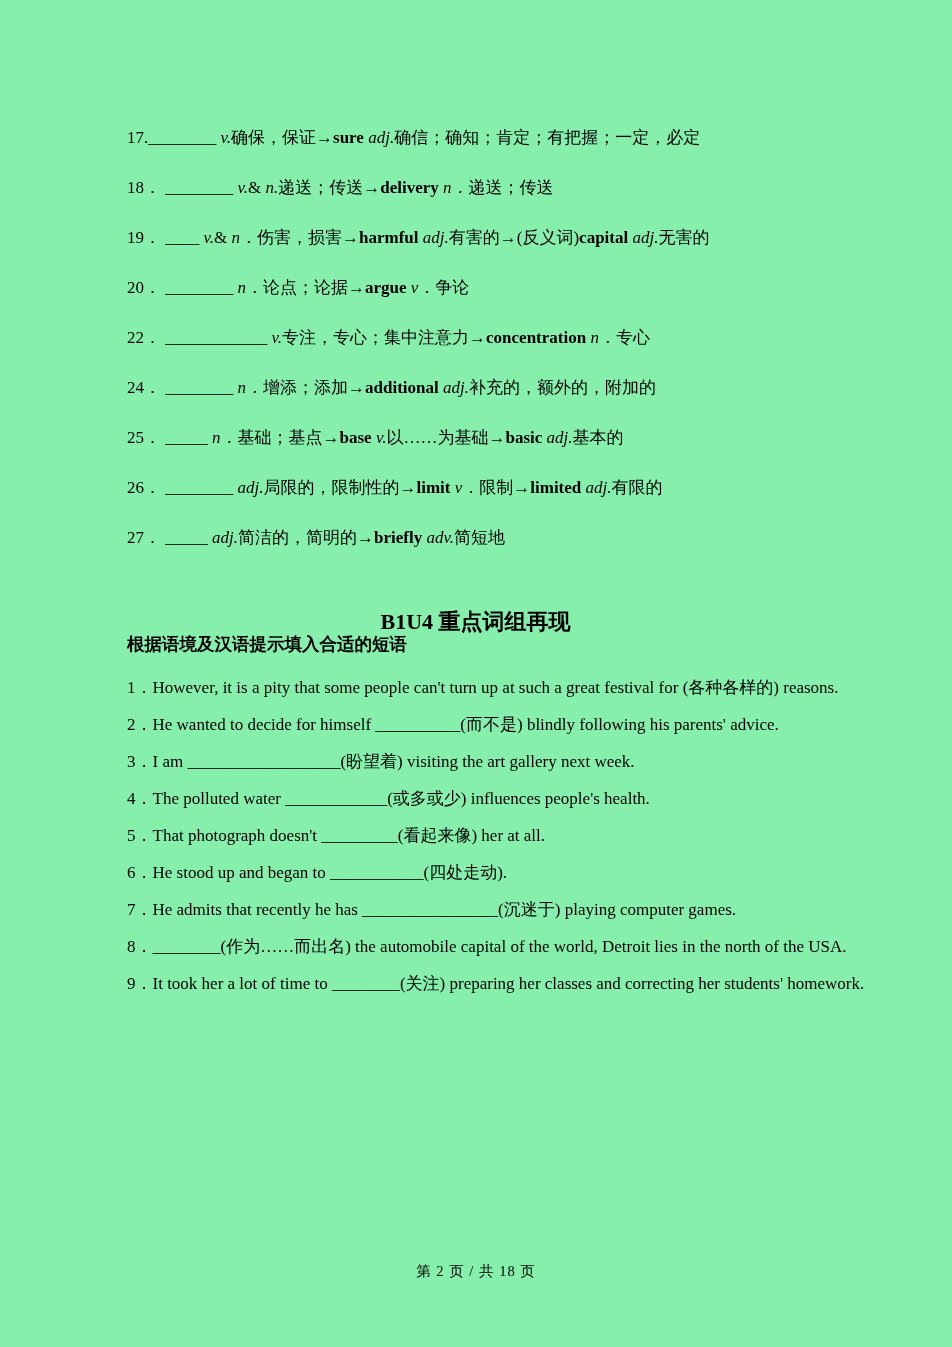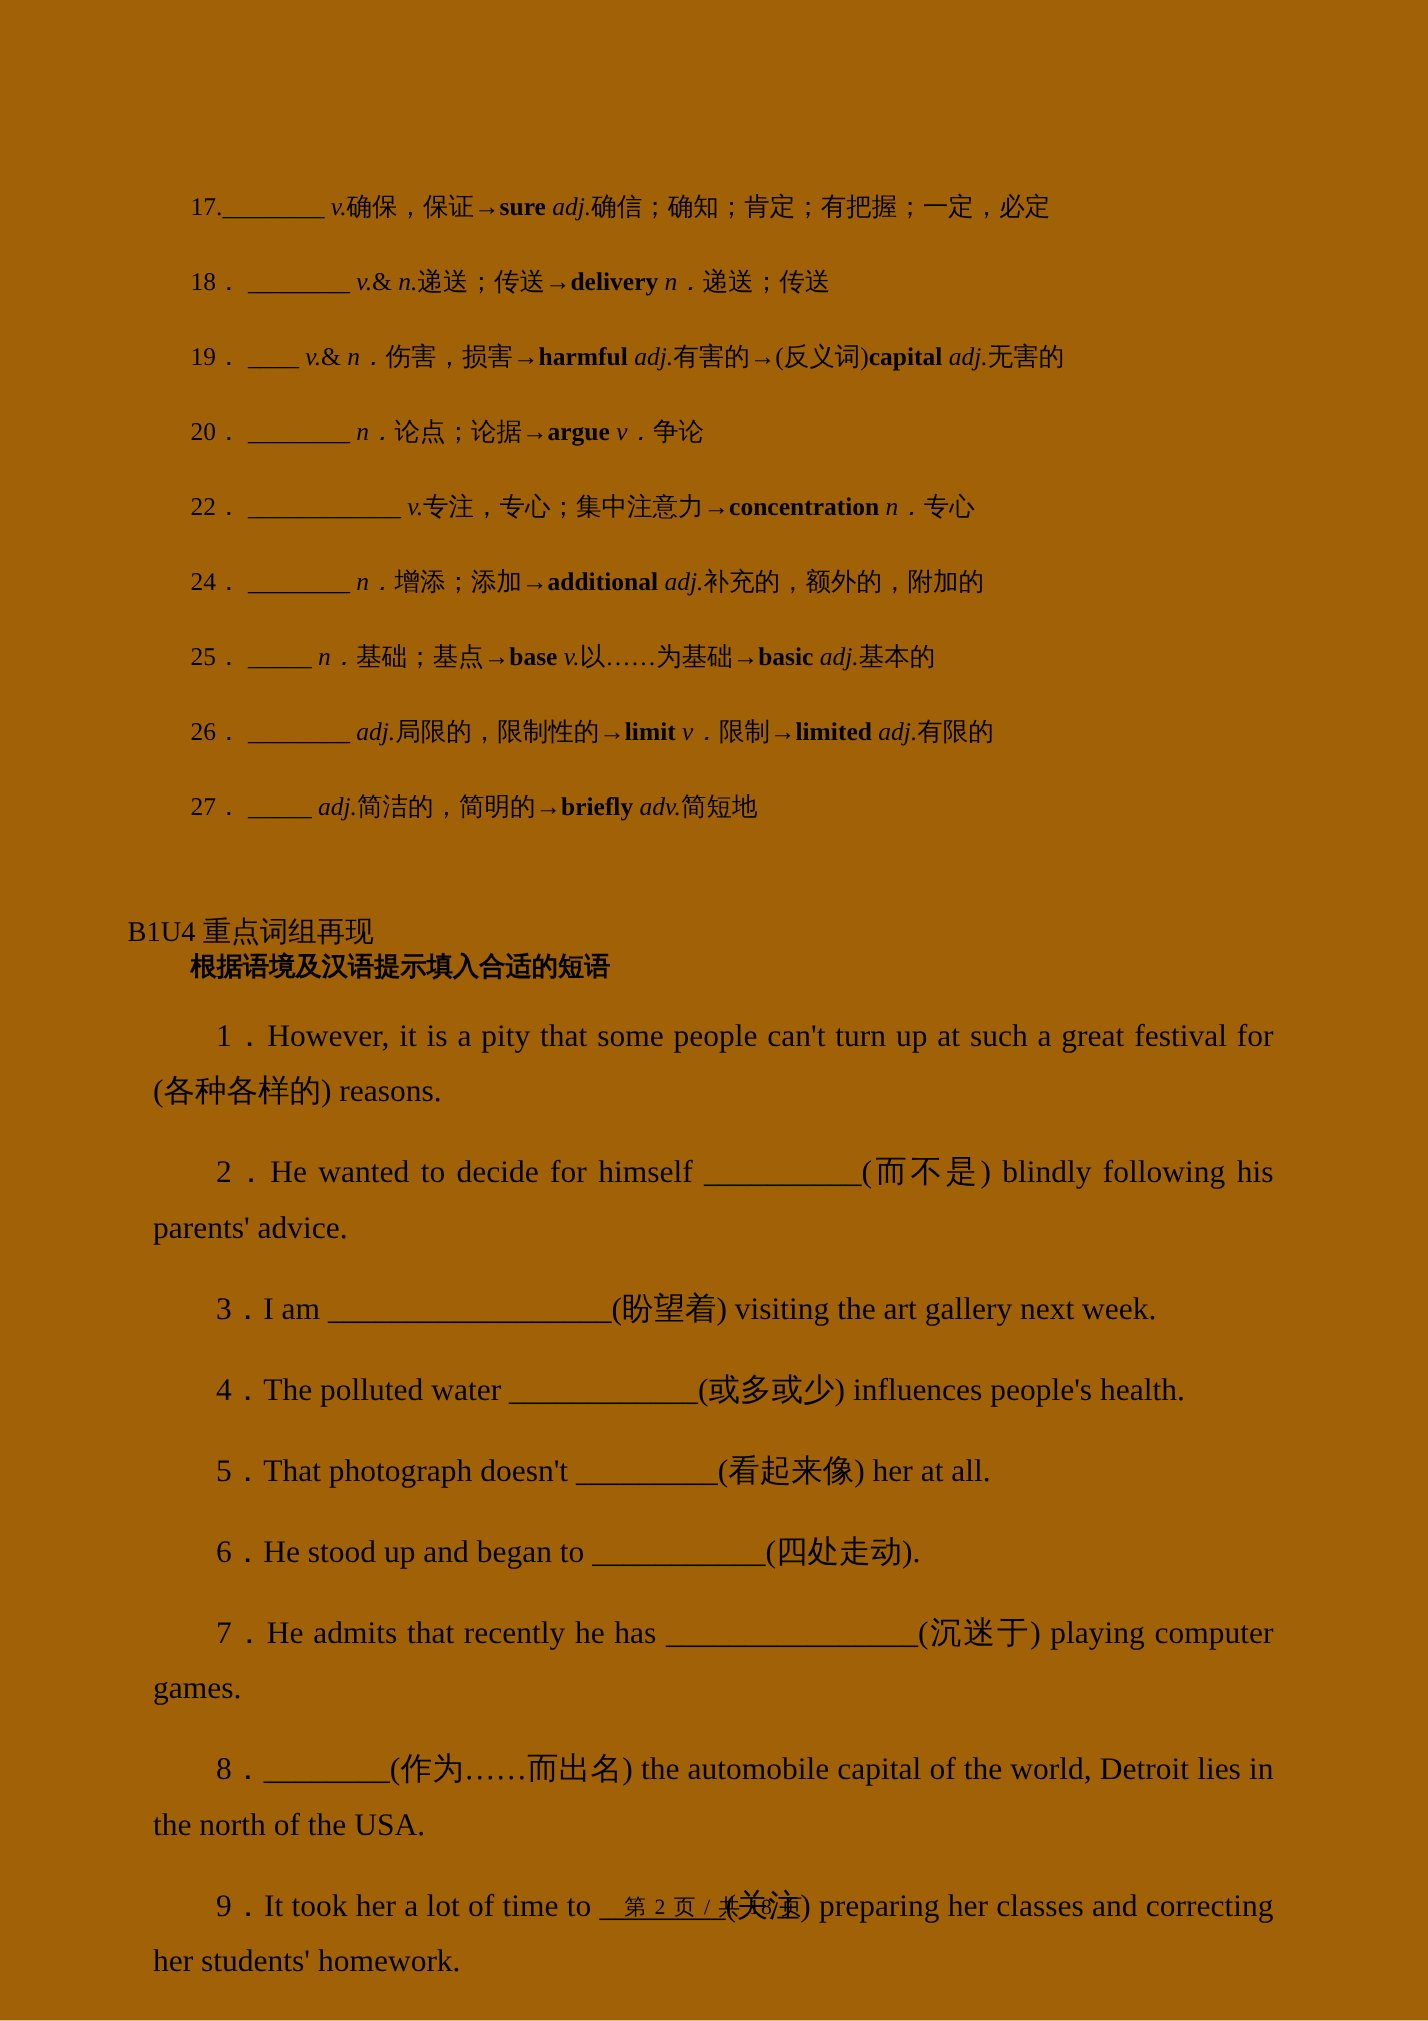--- a/index.html
+++ b/index.html
@@ -1,54 +1,54 @@
 <!DOCTYPE html>
 <html><head>
 <meta charset="utf-8">
 <style>
   html,body{margin:0;padding:0;background:#ffffff;}
   .page{
     position:relative;
     width:952px;
     height:1347px;
-    background:#a16207;
+    background:#86efac;
     color:#000000;
     font-family:"Liberation Serif","DejaVu Serif",serif;
     box-sizing:border-box;
     padding:113px 86px 0 85px;
     overflow:hidden;
   }
   .vocab-list{}
   .vocab-line{
     font-size:17px;
     height:50px;
     line-height:50px;
     text-indent:42px;
     white-space:nowrap;
   }
   .it{font-style:italic;}
   .bd{font-weight:bold;}
   .section-title{
     margin-top:48px;
-    text-align:left;
-    font-weight:normal;
-    font-size:19px;
+    text-align:center;
+    font-weight:bold;
+    font-size:22px;
     line-height:22px;
   }
   .instruction{
     font-weight:bold;
     font-size:17.5px;
     line-height:22px;
     text-indent:42px;
     font-family:"Liberation Sans","DejaVu Sans",sans-serif;
   }
   .phrase-list{margin-top:14px;}
   .phrase{
-    margin:17px;
-    font-size:21px;
+    margin:0;
+    font-size:17px;
     line-height:37px;
     text-indent:42px;
     text-align:justify;
   }
   .footer{
     position:absolute;
     left:0;
     right:0;
     bottom:66px;
     text-align:center;

